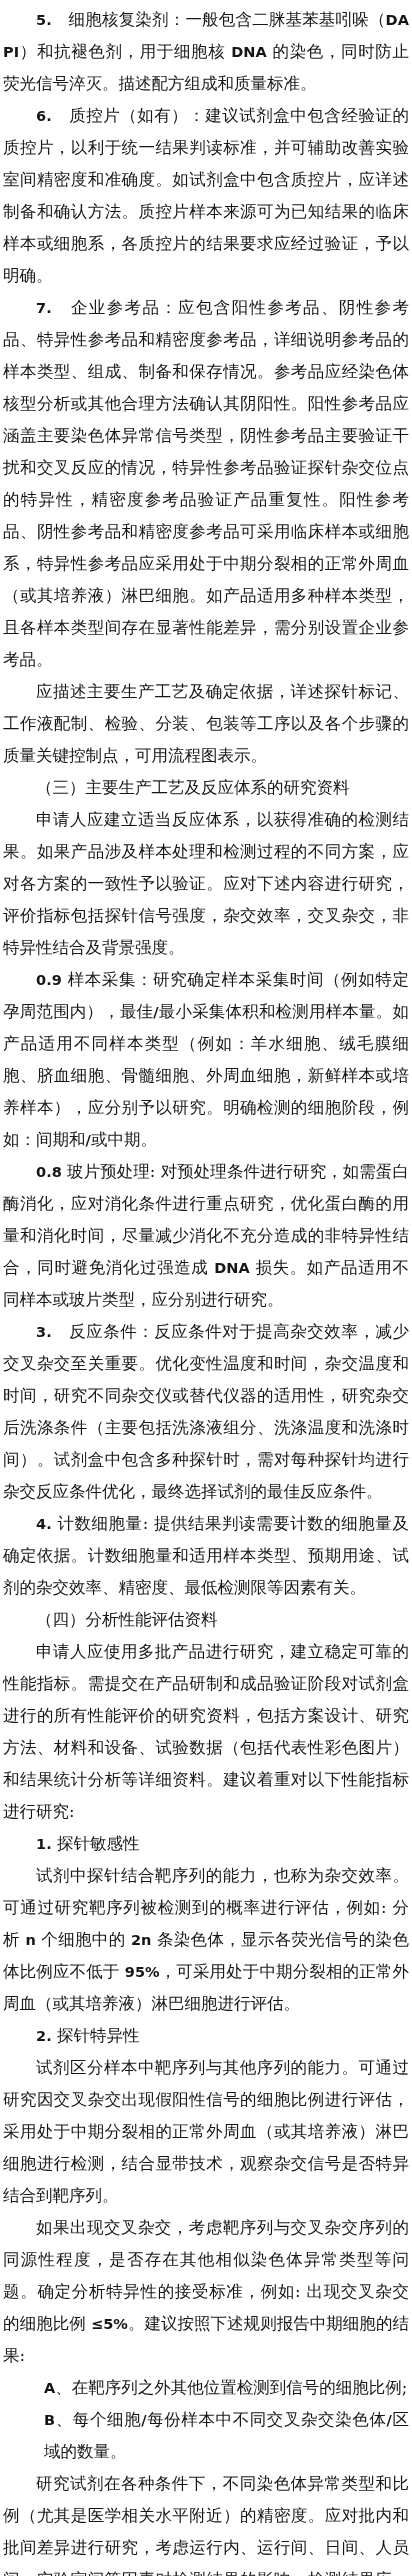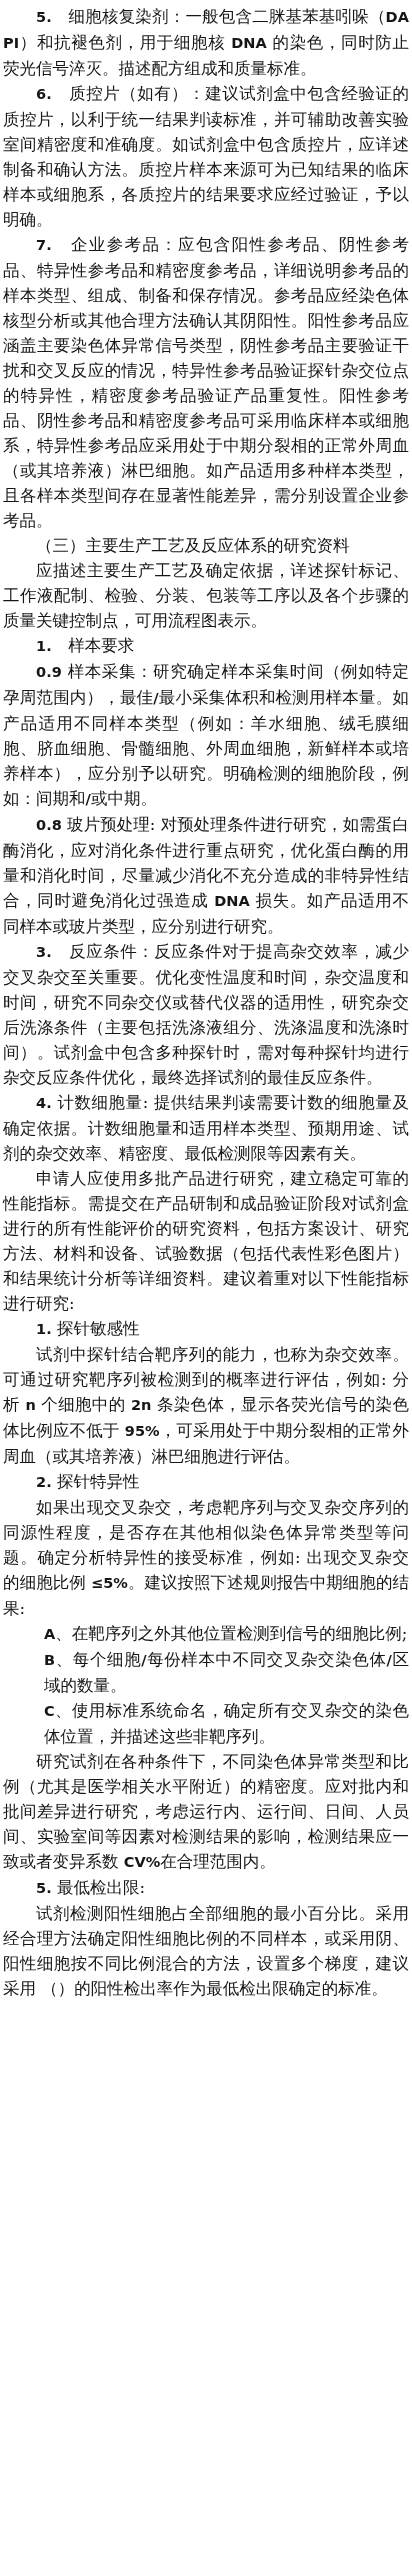--- a/index.html
+++ b/index.html
@@ -15,21 +15,21 @@
     margin: 0 auto;
     background: #ffffff;
     box-sizing: border-box;
     padding: 4.1px 3.1px 12.4px 3.1px;
     color: #161616;
     font-family: "DejaVu Serif", "Liberation Serif", serif;
   }
   .para {
     margin: 0;
     font-size: 16.5px;
-    line-height: 25px;
+    line-height: 32px;
     text-align: justify;
     text-justify: inter-ideograph;
     text-indent: 2em;
     word-break: break-all;
   }
   .para.flush {
     text-indent: 0;
     margin-left: 41px;
   }
   .latin {
@@ -39,33 +39,34 @@
   }
 </style>
 </head>
 <body>
 
 <div class="page">
   <div>
       <p class="para"><span class="latin">5.</span>　细胞核复染剂：一般包含二脒基苯基吲哚（<span class="latin">DAPI</span>）和抗褪色剂，用于细胞核 <span class="latin">DNA</span> 的染色，同时防止荧光信号淬灭。描述配方组成和质量标准。</p>
       <p class="para"><span class="latin">6.</span>　质控片（如有）：建议试剂盒中包含经验证的质控片，以利于统一结果判读标准，并可辅助改善实验室间精密度和准确度。如试剂盒中包含质控片，应详述制备和确认方法。质控片样本来源可为已知结果的临床样本或细胞系，各质控片的结果要求应经过验证，予以明确。</p>
       <p class="para"><span class="latin">7.</span>　企业参考品：应包含阳性参考品、阴性参考品、特异性参考品和精密度参考品，详细说明参考品的样本类型、组成、制备和保存情况。参考品应经染色体核型分析或其他合理方法确认其阴阳性。阳性参考品应涵盖主要染色体异常信号类型，阴性参考品主要验证干扰和交叉反应的情况，特异性参考品验证探针杂交位点的特异性，精密度参考品验证产品重复性。阳性参考品、阴性参考品和精密度参考品可采用临床样本或细胞系，特异性参考品应采用处于中期分裂相的正常外周血（或其培养液）淋巴细胞。如产品适用多种样本类型，且各样本类型间存在显著性能差异，需分别设置企业参考品。</p>
+      <p class="para">应描述主要生产工艺及确定依据，详述探针标记、工作液配制、检验、分装、包装等工序以及各个步骤的质量关键控制点，可用流程图表示。</p>
       <p class="para">（三）主要生产工艺及反应体系的研究资料</p>
-      <p class="para">应描述主要生产工艺及确定依据，详述探针标记、工作液配制、检验、分装、包装等工序以及各个步骤的质量关键控制点，可用流程图表示。</p>
-      <p class="para"><span class="latin">1.</span>　样本要求</p>
+      <p class="para">申请人应建立适当反应体系，以获得准确的检测结果。如果产品涉及样本处理和检测过程的不同方案，应对各方案的一致性予以验证。应对下述内容进行研究，评价指标包括探针信号强度，杂交效率，交叉杂交，非特异性结合及背景强度。</p>
       <p class="para"><span class="latin">0.9</span> 样本采集：研究确定样本采集时间（例如特定孕周范围内），最佳<span class="latin">/</span>最小采集体积和检测用样本量。如产品适用不同样本类型（例如：羊水细胞、绒毛膜细胞、脐血细胞、骨髓细胞、外周血细胞，新鲜样本或培养样本），应分别予以研究。明确检测的细胞阶段，例如：间期和<span class="latin">/</span>或中期。</p>
       <p class="para"><span class="latin">0.8</span> 玻片预处理: 对预处理条件进行研究，如需蛋白酶消化，应对消化条件进行重点研究，优化蛋白酶的用量和消化时间，尽量减少消化不充分造成的非特异性结合，同时避免消化过强造成 <span class="latin">DNA</span> 损失。如产品适用不同样本或玻片类型，应分别进行研究。</p>
       <p class="para"><span class="latin">3.</span>　反应条件：反应条件对于提高杂交效率，减少交叉杂交至关重要。优化变性温度和时间，杂交温度和时间，研究不同杂交仪或替代仪器的适用性，研究杂交后洗涤条件（主要包括洗涤液组分、洗涤温度和洗涤时间）。试剂盒中包含多种探针时，需对每种探针均进行杂交反应条件优化，最终选择试剂的最佳反应条件。</p>
       <p class="para"><span class="latin">4.</span> 计数细胞量: 提供结果判读需要计数的细胞量及确定依据。计数细胞量和适用样本类型、预期用途、试剂的杂交效率、精密度、最低检测限等因素有关。</p>
+      <p class="para">（四）分析性能评估资料</p>
       <p class="para">申请人应使用多批产品进行研究，建立稳定可靠的性能指标。需提交在产品研制和成品验证阶段对试剂盒进行的所有性能评价的研究资料，包括方案设计、研究方法、材料和设备、试验数据（包括代表性彩色图片）和结果统计分析等详细资料。建议着重对以下性能指标进行研究:</p>
       <p class="para"><span class="latin">1.</span> 探针敏感性</p>
       <p class="para">试剂中探针结合靶序列的能力，也称为杂交效率。可通过研究靶序列被检测到的概率进行评估，例如: 分析 <span class="latin">n</span> 个细胞中的 <span class="latin">2n</span> 条染色体，显示各荧光信号的染色体比例应不低于 <span class="latin">95%</span>，可采用处于中期分裂相的正常外周血（或其培养液）淋巴细胞进行评估。</p>
       <p class="para"><span class="latin">2.</span> 探针特异性</p>
+      <p class="para">试剂区分样本中靶序列与其他序列的能力。可通过研究因交叉杂交出现假阳性信号的细胞比例进行评估，采用处于中期分裂相的正常外周血（或其培养液）淋巴细胞进行检测，结合显带技术，观察杂交信号是否特异结合到靶序列。</p>
       <p class="para">如果出现交叉杂交，考虑靶序列与交叉杂交序列的同源性程度，是否存在其他相似染色体异常类型等问题。确定分析特异性的接受标准，例如: 出现交叉杂交的细胞比例 <span class="latin">≤5%</span>。建议按照下述规则报告中期细胞的结果:</p>
       <p class="para flush"><span class="latin">A</span>、在靶序列之外其他位置检测到信号的细胞比例;</p>
       <p class="para flush"><span class="latin">B</span>、每个细胞<span class="latin">/</span>每份样本中不同交叉杂交染色体<span class="latin">/</span>区域的数量。</p>
-      <p class="para flush"><span class="latin">C</span>、使用标准系统命名，确定所有交叉杂交的染色体位置，并描述这些非靶序列。</p>
       <p class="para">研究试剂在各种条件下，不同染色体异常类型和比例（尤其是医学相关水平附近）的精密度。应对批内和批间差异进行研究，考虑运行内、运行间、日间、人员间、实验室间等因素对检测结果的影响，检测结果应一致或者变异系数 <span class="latin">CV%</span>在合理范围内。</p>
       <p class="para"><span class="latin">5.</span> 最低检出限:</p>
       <p class="para">试剂检测阳性细胞占全部细胞的最小百分比。采用经合理方法确定阳性细胞比例的不同样本，或采用阴、阳性细胞按不同比例混合的方法，设置多个梯度，建议采用 （）的阳性检出率作为最低检出限确定的标准。</p>
     </div>
 </div>
 
 
 </body></html>

